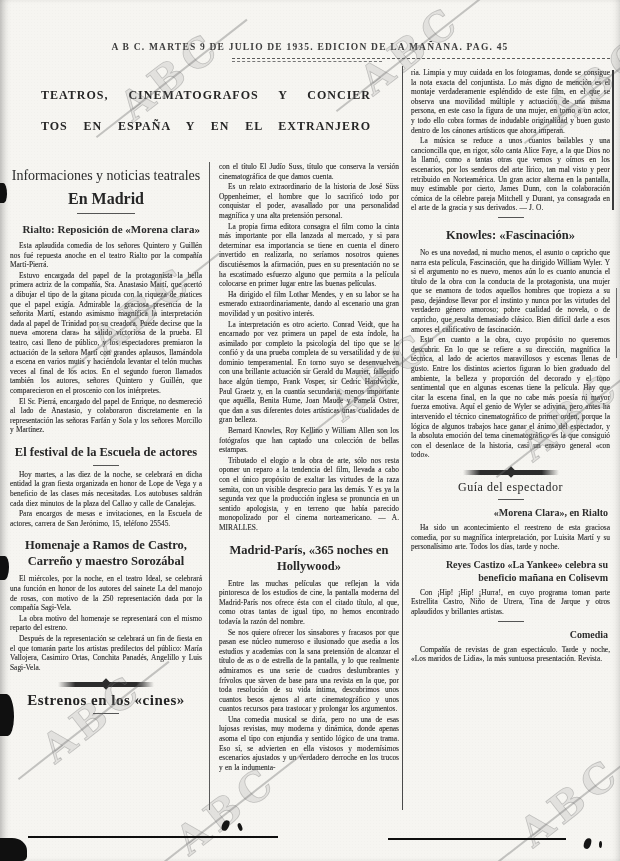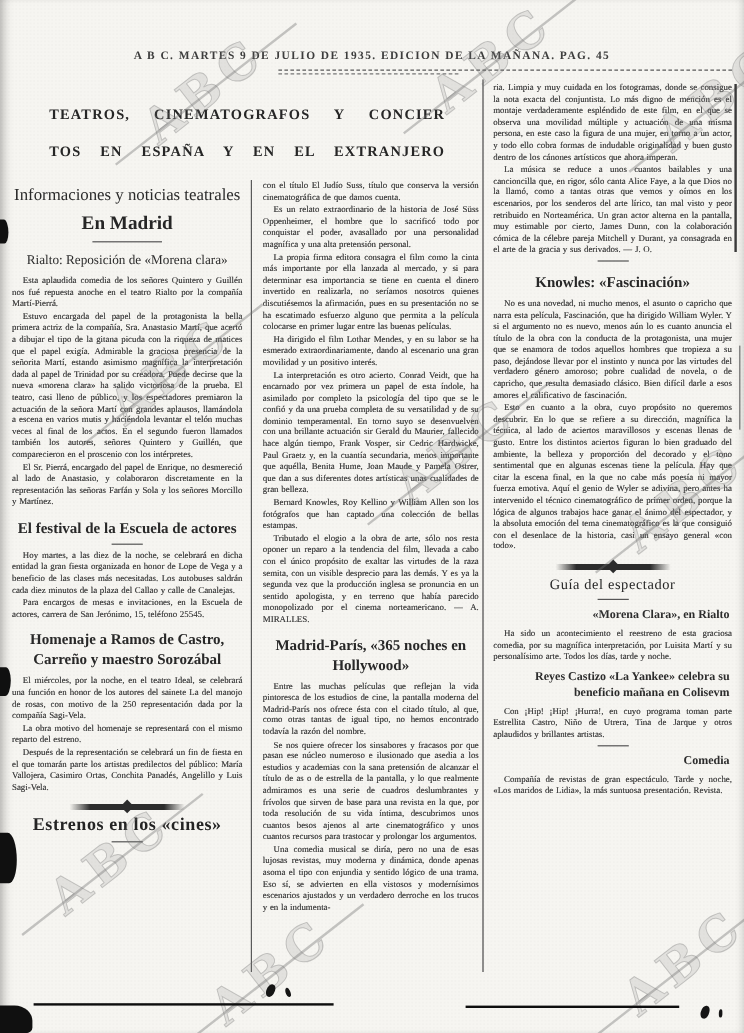--- a/index.html
+++ b/index.html
@@ -16,35 +16,35 @@
     position:absolute; top:42px; left:0; right:0; text-align:center;
     font-size:9.5px; font-weight:bold; letter-spacing:1.2px; color:#3d3d3d;
   }
   .dash-rule  { position:absolute; top:58px; left:232px; width:378px; border-top:1.5px dashed #5a5a5a; }
   .dash-rule2 { position:absolute; top:61px; left:232px; width:150px; border-top:1px dashed #777; }
 
   
   .content { position:absolute; top:66px; left:10px; right:8px; height:744px; display:flex; overflow:hidden; }
   .main-left { width:392px; flex:none; display:flex; flex-direction:column; }
   .c3 { flex:1; border-left:1px solid #4a4a4a; padding:2px 2px 0 8px; overflow:hidden; }
-  .two-cols { display:flex; margin-top:8px; flex:1; overflow:hidden; }
+  .two-cols { display:flex; margin-top:20px; flex:1; overflow:hidden; }
   .c1 { width:192px; flex:none; padding-right:7px; overflow:hidden; }
   .c2 { flex:1; border-left:1px solid #5a5a5a; padding-left:9px; padding-right:3px; overflow:hidden; }
 
   
   .headline { margin:14px auto 0; width:330px; font-weight:bold; font-size:12px; line-height:31px;
     letter-spacing:1px; color:#262626; text-align:justify; }
   .headline div { text-align:justify; text-align-last:justify; }
   .subtitle { margin:9px auto 0; width:356px; text-align:center; font-size:12px; line-height:17px; color:#303030; }
 
   
   .sec-title { text-align:center; font-size:14px; line-height:19px; margin:4px 0 0; color:#2b2b2b; }
   .place { text-align:center; font-size:16px; font-weight:700; margin-top:5px; color:#262626; }
   .dash-sep  { width:58px; border-top:1px solid #555; margin:5px auto 2px; }
-  .h-sm { text-align:center; font-weight:normal; font-size:11px; line-height:14px; margin:8px 2px 5px; color:#2b2b2b; }
+  .h-sm { text-align:right; font-weight:bold; font-size:11px; line-height:14px; margin:8px 2px 5px; color:#2b2b2b; }
   .h-md { text-align:center; font-weight:bold; font-size:12.5px; line-height:16px; margin:9px 2px 5px; color:#282828; }
   .h-lg { text-align:center; font-weight:bold; font-size:15px; line-height:18px; letter-spacing:.5px; margin:4px 0 3px; color:#242424; }
   .h-guia { text-align:center; font-size:12px; letter-spacing:.5px; margin:5px 0 2px; color:#262626; }
   .h-item { text-align:right; font-weight:bold; font-size:10px; line-height:13px; margin:6px 2px 4px; color:#2d2d2d; }
   .fancy { position:relative; width:96px; height:5px; margin:10px auto 4px;
     background:linear-gradient(90deg, transparent, #2c2c2c 18%, #2c2c2c 82%, transparent); }
   .fancy::after { content:""; position:absolute; left:50%; top:-2px; width:8px; height:8px;
     background:#2c2c2c; transform:translateX(-50%) rotate(45deg); }
   .mini-rule { width:26px; border-top:1px solid #555; margin:4px auto; }
 

